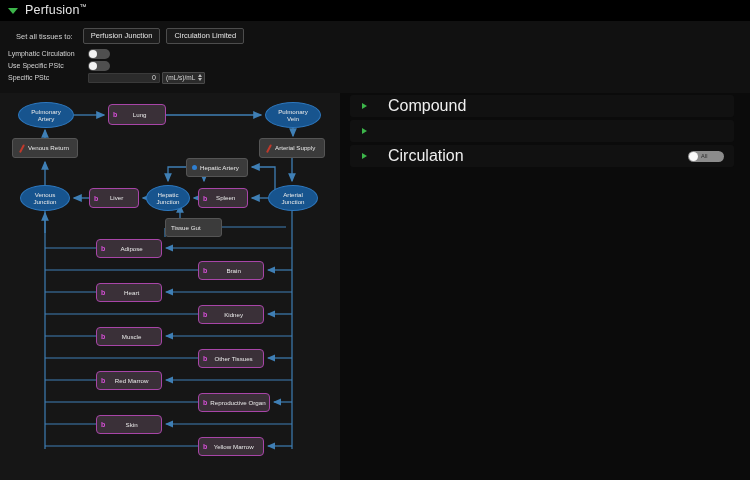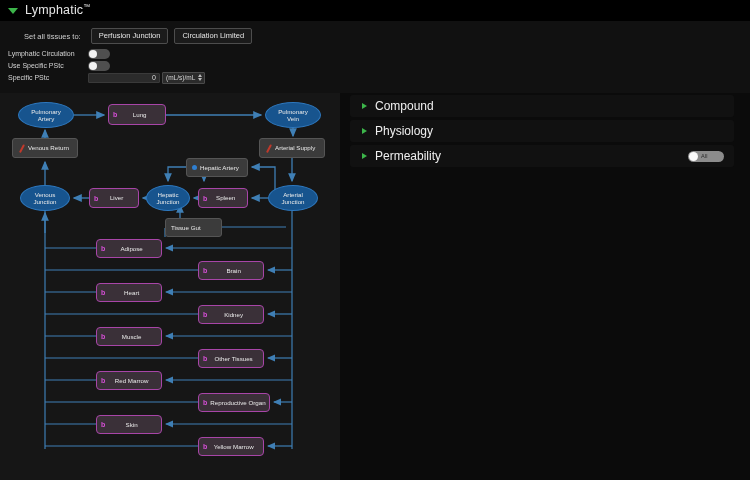--- a/index.html
+++ b/index.html
@@ -17,21 +17,21 @@
   }
   .tri-down{
     width:0;height:0;border-left:5px solid transparent;border-right:5px solid transparent;
     border-top:6px solid #3cb54a;margin-right:7px;
   }
   .app-title{font-size:12.5px;color:#e6e6e6;letter-spacing:.2px;}
   .app-title sup{font-size:7px;vertical-align:super;}
 
   
   .controls{position:absolute;left:0;top:21px;width:750px;height:72px;background:#111111;}
-  .row-buttons{position:absolute;left:24px;top:7px;display:flex;align-items:center;gap:6px;}
+  .row-buttons{position:absolute;left:16px;top:7px;display:flex;align-items:center;gap:6px;}
   .lbl-set{font-size:7.5px;color:#cfcfcf;margin-right:4px;}
   .btn{
     background:#1b1b1b;border:1px solid #4d4d4d;border-radius:2px;
     color:#e4e4e4;font-size:7.5px;padding:3px 7px;cursor:pointer;
     font-family:inherit;line-height:1.1;
   }
 
   .ctl-row{position:absolute;left:8px;display:flex;align-items:center;height:11px;}
   .ctl-row .cl{font-size:7px;color:#d4d4d4;width:80px;}
   .r1{top:27px;} .r2{top:39px;} .r3{top:51px;}
@@ -95,40 +95,40 @@
   
   .panel{position:absolute;left:350px;top:95px;width:384px;}
   .acc{
     height:22px;background:#111;border-radius:3px;margin-bottom:3px;
     display:flex;align-items:center;padding:0 10px 0 12px;cursor:pointer;box-sizing:border-box;
   }
   .tri-right{
     width:0;height:0;border-top:3.5px solid transparent;border-bottom:3.5px solid transparent;
     border-left:5px solid #3cb54a;margin-right:8px;flex:none;
   }
-  .acc-title{font-size:12px;color:#efefef;flex:1;}
+  .acc-title{font-size:16px;color:#efefef;flex:1;margin-left:13px;}
   .toggle-all{
     width:36px;height:11px;border-radius:6px;background:#8c8c8c;position:relative;flex:none;cursor:pointer;
   }
   .toggle-all .knob{
     position:absolute;left:1px;top:1px;width:9px;height:9px;border-radius:50%;background:#fbfbfb;
   }
   .toggle-all .tl{
     position:absolute;left:13px;top:2px;font-size:5.5px;color:#2a2a2a;letter-spacing:.2px;
   }
 </style>
 </head>
 <body>
 
 <div id="app">
 
   <div class="titlebar">
     <div class="tri-down"></div>
     <div class="app-title">
-      <span>Lymphatic</span><sup>™</sup>
+      <span>Perfusion</span><sup>™</sup>
     </div>
   </div>
 
   <div class="controls">
 
     <div class="row-buttons">
       <span class="lbl-set">Set all tissues to:</span>
       <button class="btn">Perfusion Junction</button>
       <button class="btn">Circulation Limited</button>
     </div>
@@ -320,25 +320,24 @@
       </div>
   </div>
 
   <div class="panel" id="panel">
       <div class="acc">
         <span class="tri-right"></span>
         <span class="acc-title">Compound</span>
       </div>
       <div class="acc">
         <span class="tri-right"></span>
-        <span class="acc-title">Physiology</span>
       </div>
       <div class="acc">
         <span class="tri-right"></span>
-        <span class="acc-title">Permeability</span>
+        <span class="acc-title">Circulation</span>
         <span class="toggle-all">
           <span class="knob"></span>
           <span class="tl">All</span>
         </span>
       </div>
     </div>
 
 </div>
 
 </body></html>

